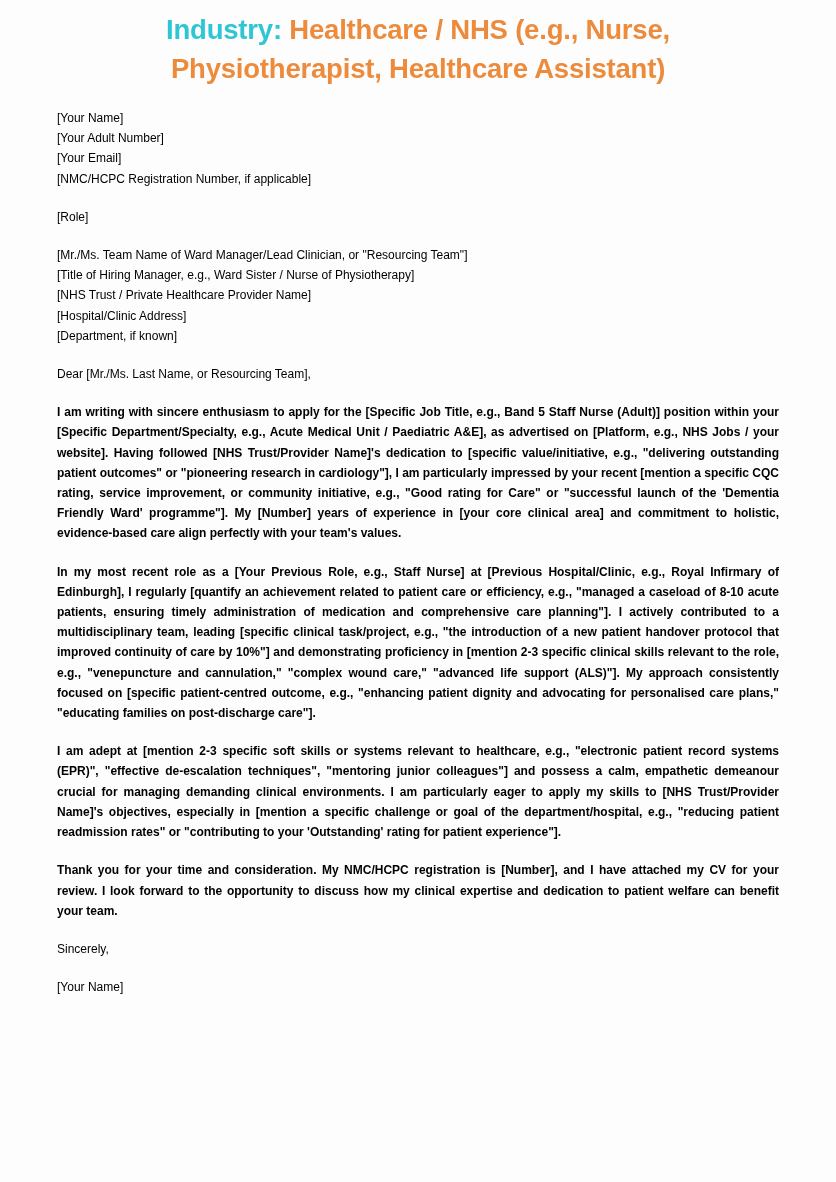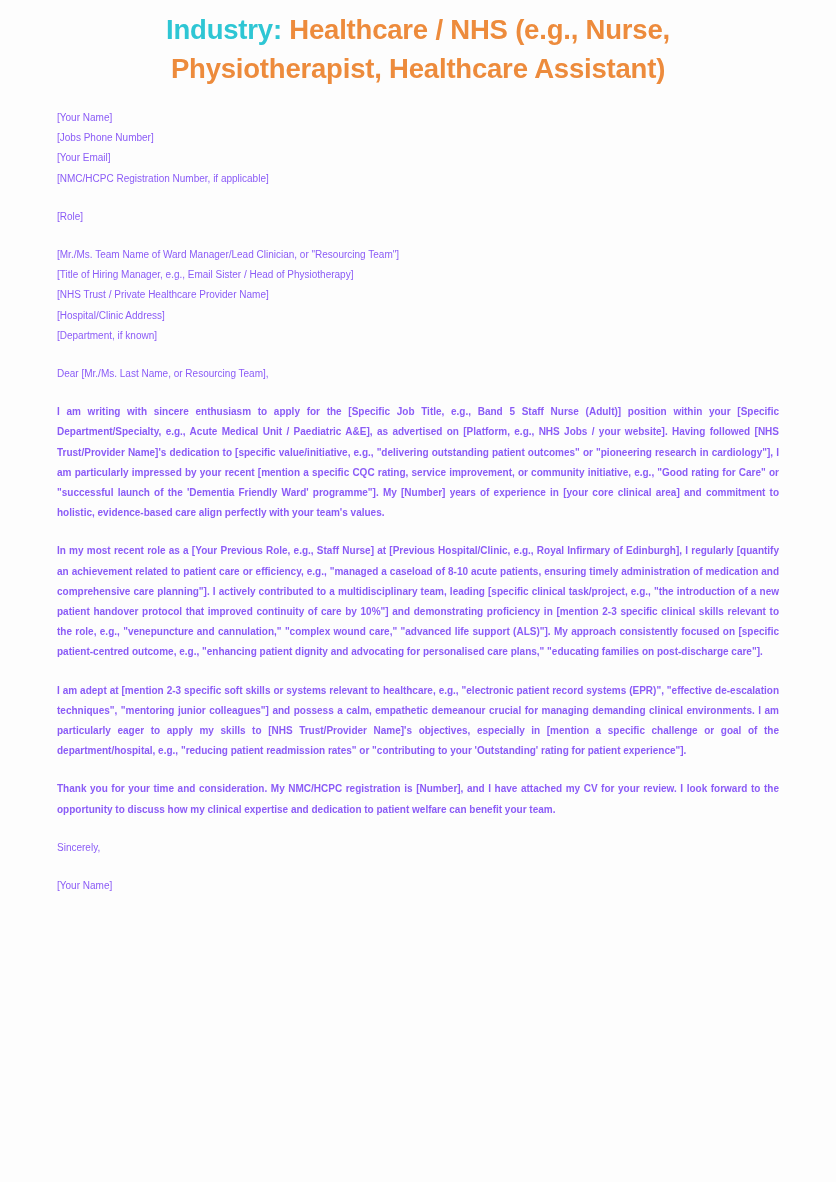--- a/index.html
+++ b/index.html
@@ -39,22 +39,22 @@
   .title-rest {
     color: #ed8b3c;
   }
 
   
   .letter-body {
     position: absolute;
     left: 57px;
     top: 108px;
     width: 722px;
-    color: #8b5cf6;
-    font-size: 10px;
+    color: #000000;
+    font-size: 12px;
     line-height: 20.2px;
   }
 
   .block {
     margin: 0 0 18px 0;
   }
   .block:last-child {
     margin-bottom: 0;
   }
 
@@ -85,32 +85,32 @@
 <div class="page">
 
   <h1 class="doc-title">
     <span class="title-industry">Industry:</span><span class="title-rest"> Healthcare / NHS (e.g., Nurse, Physiotherapist, Healthcare Assistant)</span>
   </h1>
 
   <div class="letter-body">
 
     <div class="block">
       <span class="line">[Your Name]</span>
-      <span class="line">[Jobs Phone Number]</span>
+      <span class="line">[Your Adult Number]</span>
       <span class="line">[Your Email]</span>
       <span class="line">[NMC/HCPC Registration Number, if applicable]</span>
     </div>
 
     <div class="block">
       <span class="line">[Role]</span>
     </div>
 
     <div class="block">
       <span class="line">[Mr./Ms. Team Name of Ward Manager/Lead Clinician, or "Resourcing Team"]</span>
-      <span class="line">[Title of Hiring Manager, e.g., Email Sister / Head of Physiotherapy]</span>
+      <span class="line">[Title of Hiring Manager, e.g., Ward Sister / Nurse of Physiotherapy]</span>
       <span class="line">[NHS Trust / Private Healthcare Provider Name]</span>
       <span class="line">[Hospital/Clinic Address]</span>
       <span class="line">[Department, if known]</span>
     </div>
 
     <p class="plain">Dear [Mr./Ms. Last Name, or Resourcing Team],</p>
 
     <p class="para">I am writing with sincere enthusiasm to apply for the [Specific Job Title, e.g., Band 5 Staff Nurse (Adult)] position within your [Specific Department/Specialty, e.g., Acute Medical Unit / Paediatric A&amp;E], as advertised on [Platform, e.g., NHS Jobs / your website]. Having followed [NHS Trust/Provider Name]'s dedication to [specific value/initiative, e.g., "delivering outstanding patient outcomes" or "pioneering research in cardiology"], I am particularly impressed by your recent [mention a specific CQC rating, service improvement, or community initiative, e.g., "Good rating for Care" or "successful launch of the 'Dementia Friendly Ward' programme"]. My [Number] years of experience in [your core clinical area] and commitment to holistic, evidence-based care align perfectly with your team's values.</p>
     <p class="para">In my most recent role as a [Your Previous Role, e.g., Staff Nurse] at [Previous Hospital/Clinic, e.g., Royal Infirmary of Edinburgh], I regularly [quantify an achievement related to patient care or efficiency, e.g., "managed a caseload of 8-10 acute patients, ensuring timely administration of medication and comprehensive care planning"]. I actively contributed to a multidisciplinary team, leading [specific clinical task/project, e.g., "the introduction of a new patient handover protocol that improved continuity of care by 10%"] and demonstrating proficiency in [mention 2-3 specific clinical skills relevant to the role, e.g., "venepuncture and cannulation," "complex wound care," "advanced life support (ALS)"]. My approach consistently focused on [specific patient-centred outcome, e.g., "enhancing patient dignity and advocating for personalised care plans," "educating families on post-discharge care"].</p>
     <p class="para">I am adept at [mention 2-3 specific soft skills or systems relevant to healthcare, e.g., "electronic patient record systems (EPR)", "effective de-escalation techniques", "mentoring junior colleagues"] and possess a calm, empathetic demeanour crucial for managing demanding clinical environments. I am particularly eager to apply my skills to [NHS Trust/Provider Name]'s objectives, especially in [mention a specific challenge or goal of the department/hospital, e.g., "reducing patient readmission rates" or "contributing to your 'Outstanding' rating for patient experience"].</p>

